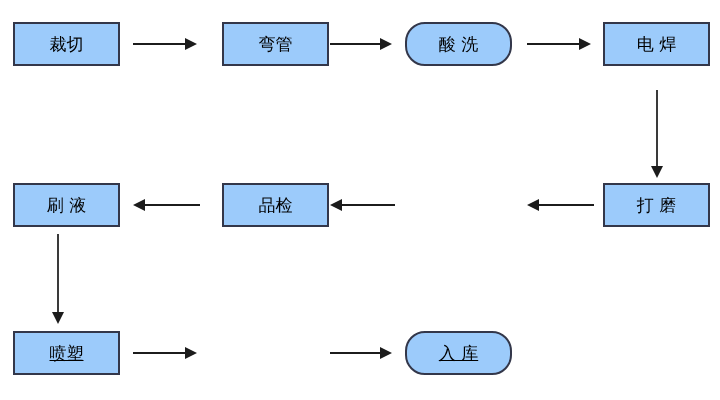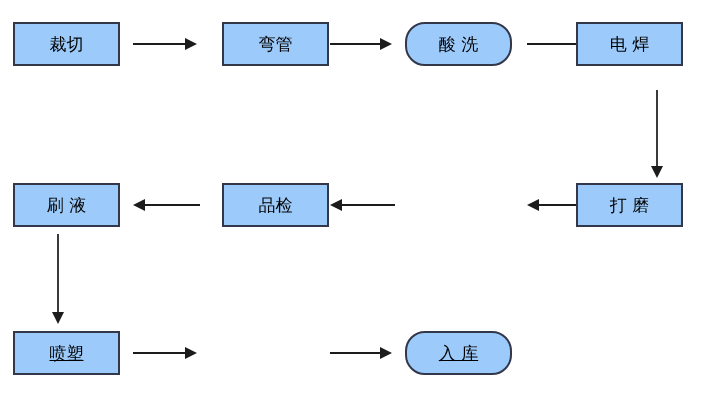--- a/index.html
+++ b/index.html
@@ -31,21 +31,21 @@
     font-size: 17px;
     line-height: 1;
     font-family: "DejaVu Sans", "Liberation Sans", sans-serif;
     white-space: pre;
     letter-spacing: 0px;
   }
   
   .col-1 { left: 13px; }
   .col-2 { left: 210px; margin-left: 12px; }
   .col-3 { left: 405px; border-radius: 20px; }
-  .col-4 { left: 576px; }
+  .col-4 { left: 603px; }
   
   .row-1 { top: 22px; }
   .row-2 { top: 183px; }
   .row-3 { top: 331px; text-decoration: underline; }
 
   
   .conn {
     position: absolute;
   }
   .conn-h {

